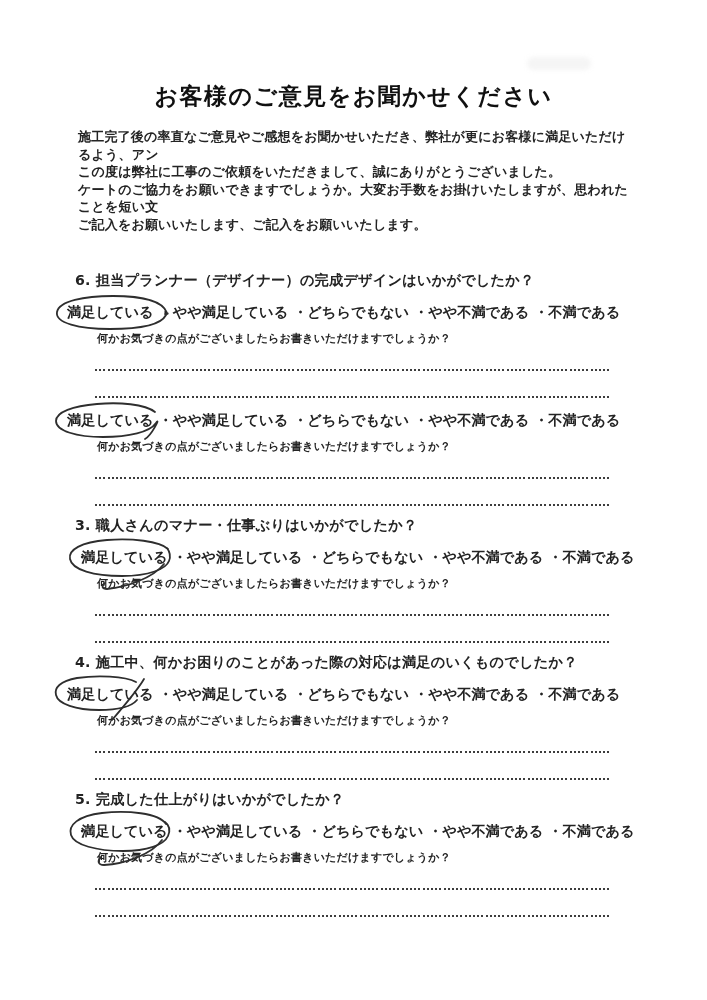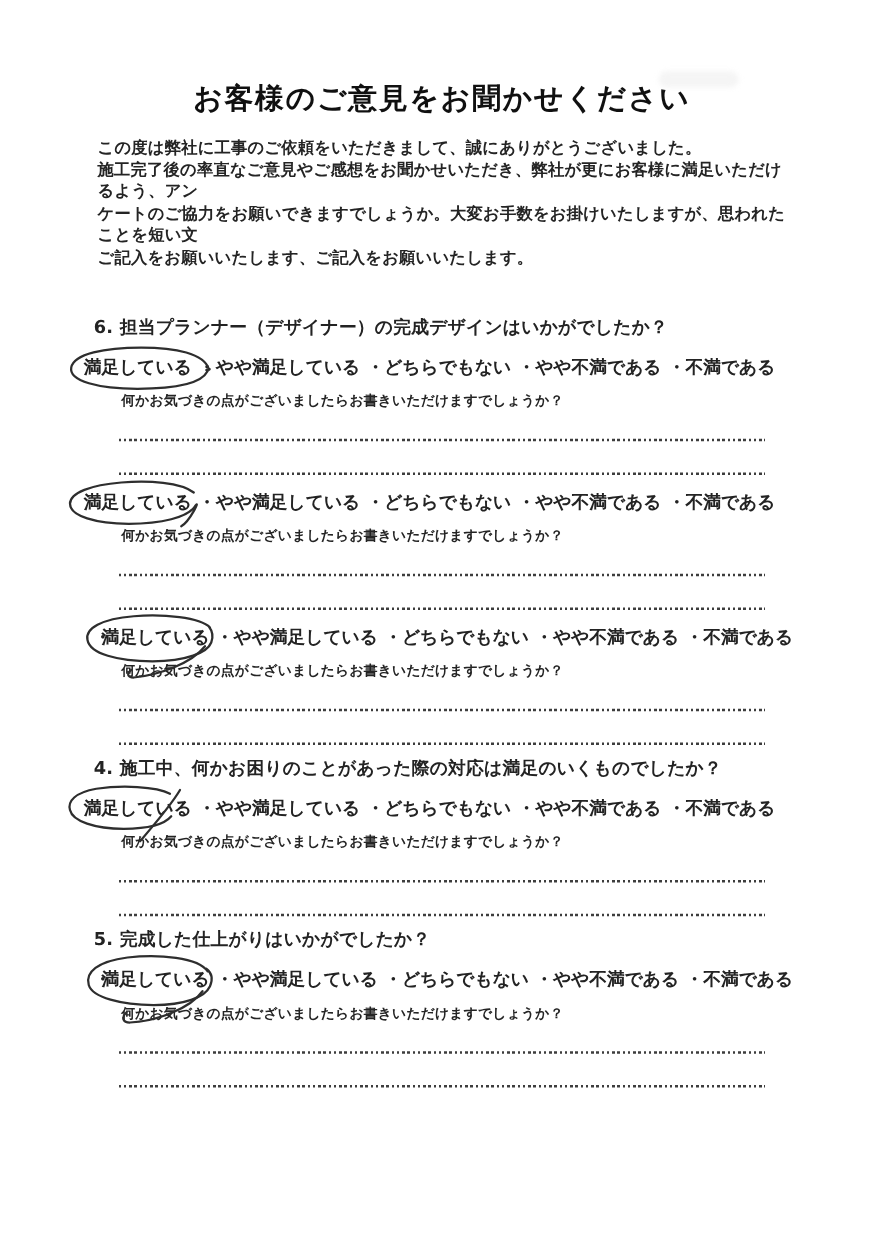--- a/index.html
+++ b/index.html
@@ -12,21 +12,21 @@
     color:#222222;
     overflow:hidden;
   }
   .smudge {
     position:absolute; top:57px; left:527px;
     width:64px; height:13px;
     background:#f5f5f5; border-radius:8px;
     filter:blur(2px);
   }
   .title {
-    padding-top:64px;
+    padding-top:82px;
     text-align:center;
     font-family:"Liberation Serif","DejaVu Serif",serif;
     font-weight:bold;
     font-size:23px;
     letter-spacing:1.5px;
     color:#101010;
     line-height:30px;
   }
   .intro {
     margin:16px 0 0 78px;
@@ -92,22 +92,22 @@
 </head>
 <body>
 
 <div class="page">
 
   <div class="smudge"></div>
 
   <h1 class="title">お客様のご意見をお聞かせください</h1>
 
   <div class="intro">
+    <div>施工完了後の率直なご意見やご感想をお聞かせいただき、弊社が更にお客様に満足いただけるよう、アン</div>
     <div>この度は弊社に工事のご依頼をいただきまして、誠にありがとうございました。</div>
-    <div>施工完了後の率直なご意見やご感想をお聞かせいただき、弊社が更にお客様に満足いただけるよう、アン</div>
     <div>ケートのご協力をお願いできますでしょうか。大変お手数をお掛けいたしますが、思われたことを短い文</div>
     <div>ご記入をお願いいたします、ご記入をお願いいたします。</div>
   </div>
 
   <div class="questions">
 
     <section class="q-block">
       <div class="q-text">6. 担当プランナー（デザイナー）の完成デザインはいかがでしたか？</div>
       <div class="options-row">
         <span class="lead"></span>
@@ -140,20 +140,21 @@
         <span class="option">・どちらでもない</span>
         <span class="option">・やや不満である</span>
         <span class="option">・不満である</span>
       </div>
       <div class="note-prompt">何かお気づきの点がございましたらお書きいただけますでしょうか？</div>
       <div class="dotted-line"></div>
       <div class="dotted-line"></div>
     </section>
 
     <section class="q-block">
+      <div class="q-text">3. 職人さんのマナー・仕事ぶりはいかがでしたか？</div>
       <div class="options-row">
         <span class="lead">・</span>
         <span class="option circled">
           <span>満足している</span>
           <svg class="circle-svg" viewBox="0 0 140 56">
             <path d="M103,12 C95,4 66,1 42,3 C16,5 3,13 5,22 C7,33 29,39 57,39 C84,39 101,32 104,24 C106,19 105,15 102,11"></path>
             <path d="M99,27 C88,41 62,50 42,52 C37,52 36,49 40,46"></path>
           </svg>
         </span>
         <span class="option">・やや満足している</span>

